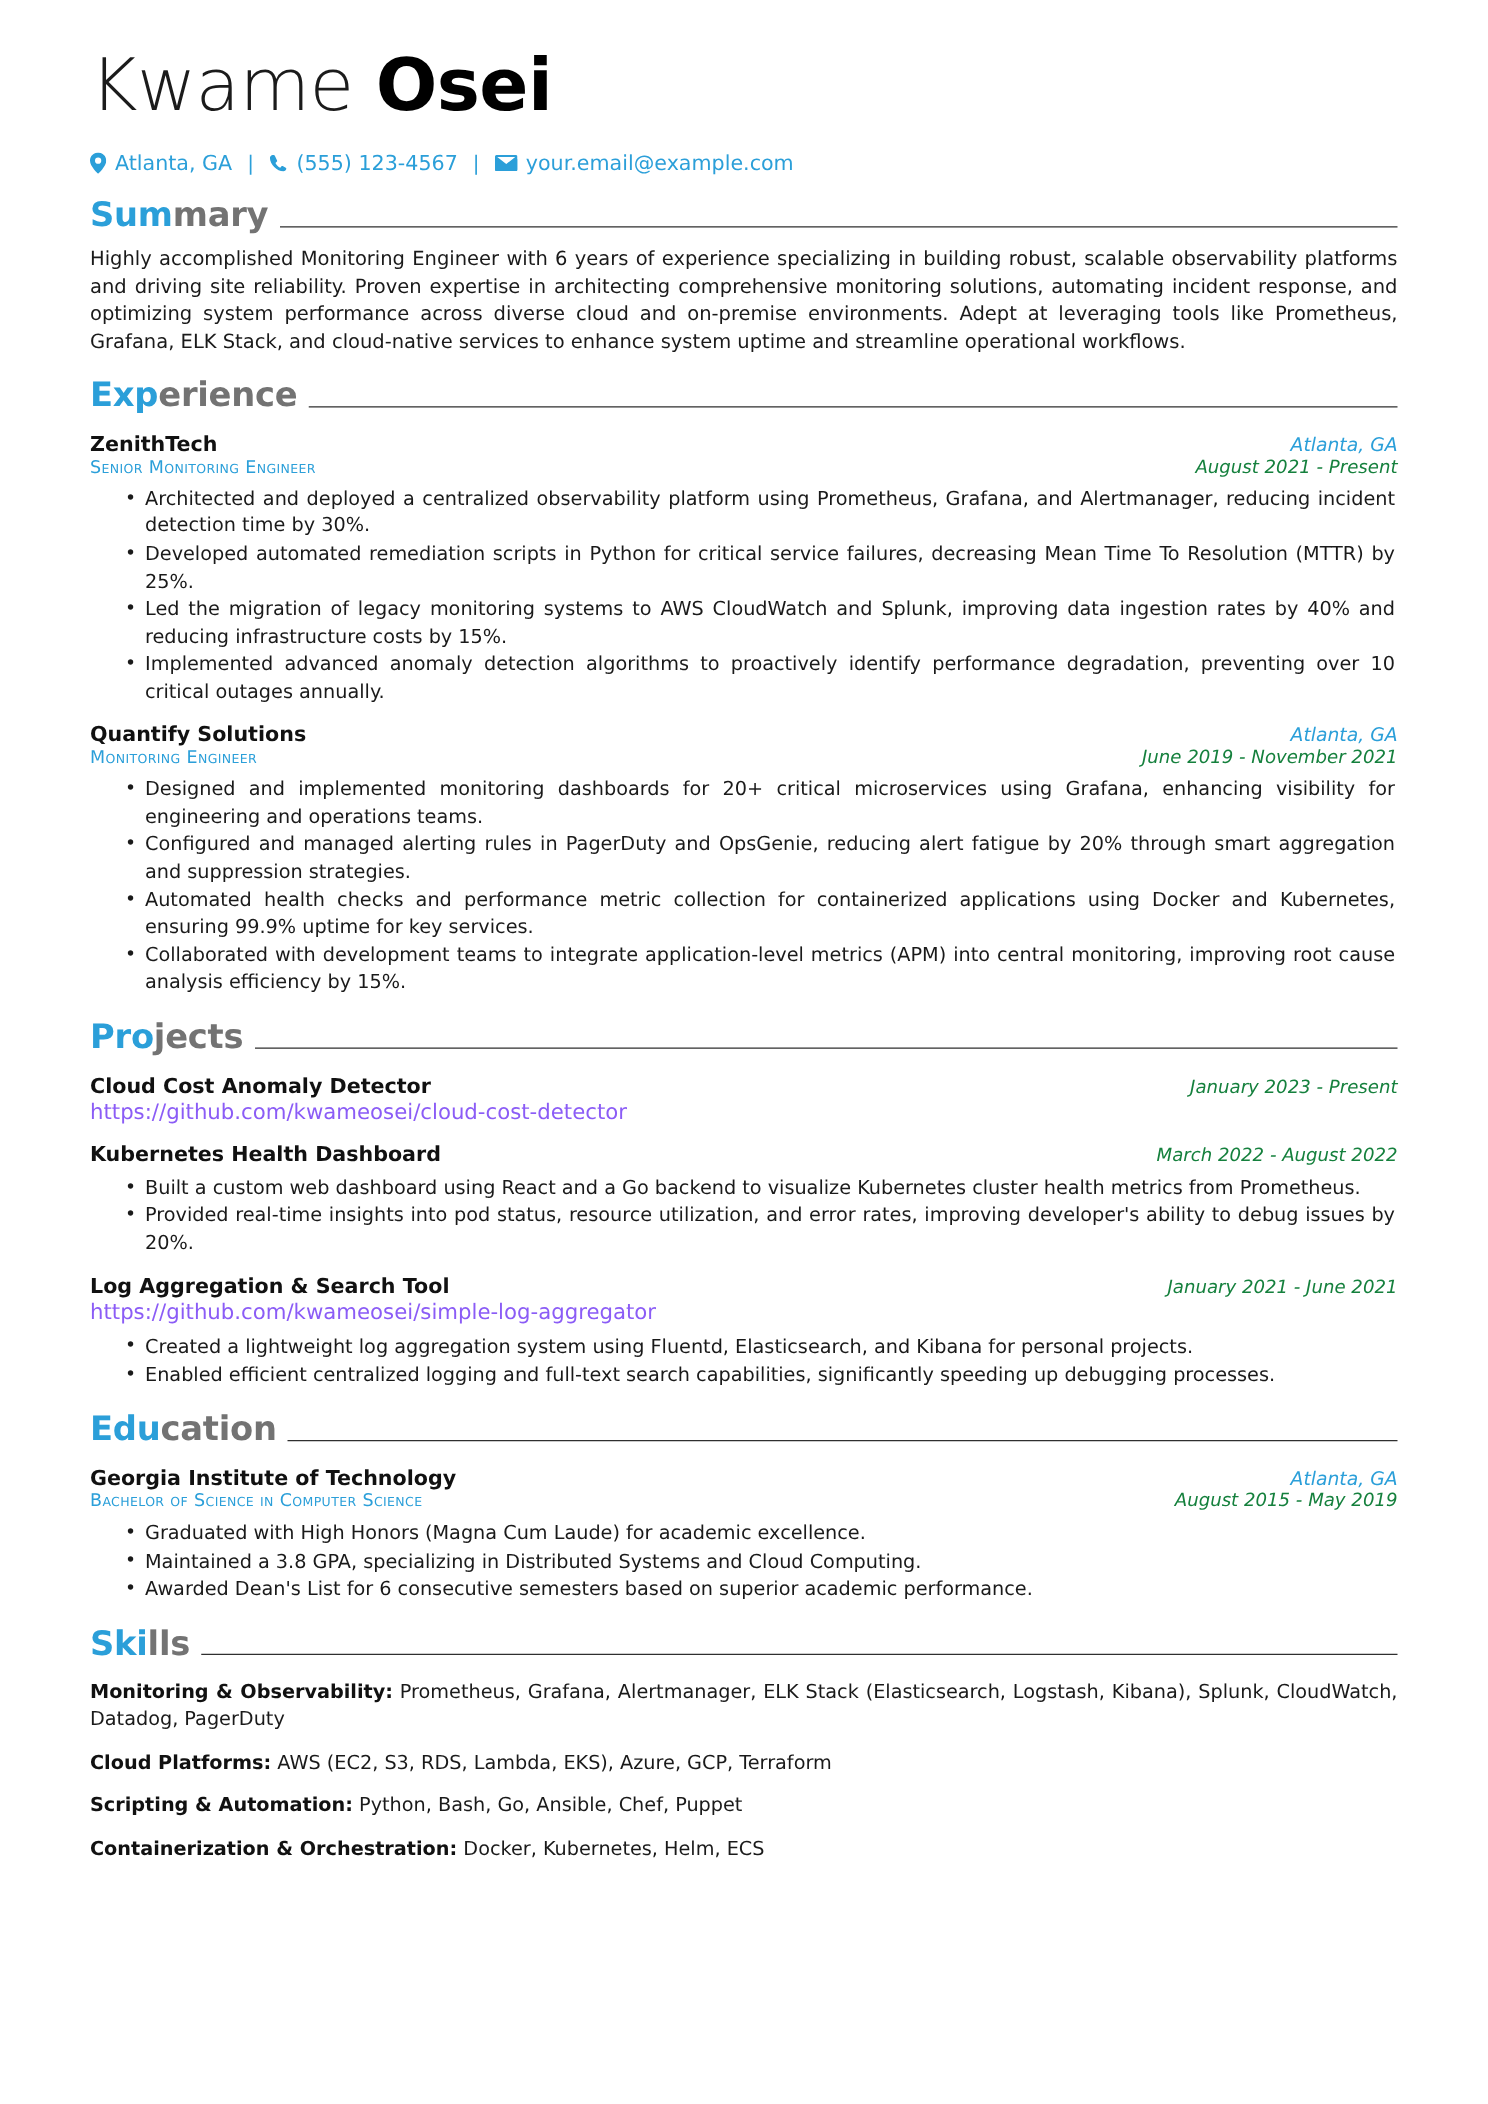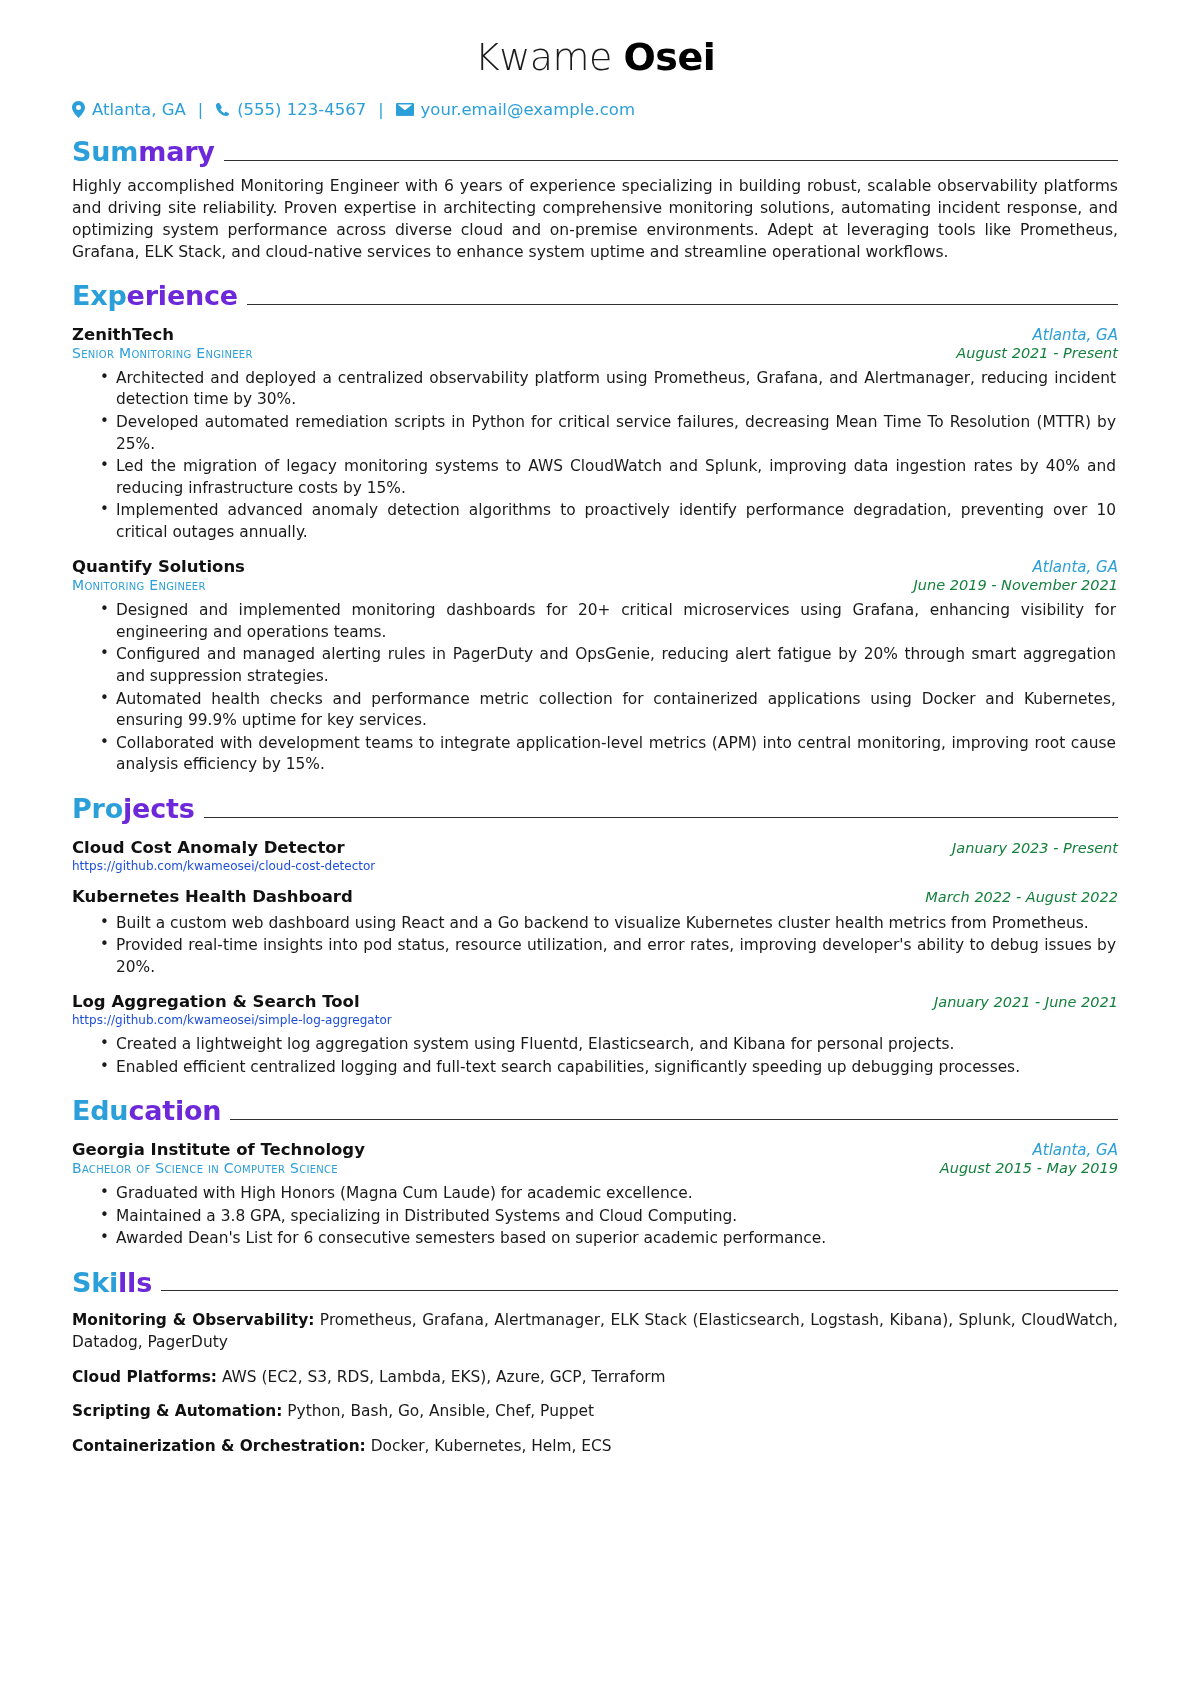--- a/index.html
+++ b/index.html
@@ -16,26 +16,25 @@
     width: 1190px;
     min-height: 1683px;
     box-sizing: border-box;
     padding: 38px 72px 40px 72px;
     background: #ffffff;
     position: relative;
   }
 
   
   .name {
-    font-size: 38px;
+    font-size: 58px;
     line-height: 1.05;
     letter-spacing: -0.5px;
     margin: 0 0 22px 0;
     white-space: nowrap;
-    text-align: center;
   }
   .name .first { font-weight: 300; color: #1b1b1b; }
   .name .last  { font-weight: 700; color: #000000; }
 
   .contact {
     display: flex;
     align-items: center;
     flex-wrap: wrap;
     font-size: 16.5px;
     color: #2b9fd9;
@@ -63,21 +62,21 @@
     margin-bottom: 8px;
   }
   .sec-title {
     font-size: 27px;
     font-weight: 700;
     line-height: 1.1;
     white-space: nowrap;
     letter-spacing: -0.2px;
   }
   .sec-title .hl { color: #2b9fd9; }
-  .sec-title .rest { color: #6d28d9; text-align: center; }
+  .sec-title .rest { color: #737373; text-align: center; }
   .sec-rule {
     flex: 1 1 auto;
     height: 0;
     border-top: 1.4px solid #2f2f2f;
     margin-left: 9px;
     margin-bottom: 6px;
   }
 
   
   .summary-text {
@@ -115,22 +114,22 @@
     margin-top: 1px;
   }
   .entry-date {
     font-size: 14.5px;
     font-style: italic;
     color: #15803d;
     white-space: nowrap;
     margin-top: 1px;
   }
   .entry-link {
-    font-size: 12px;
-    color: #1d4ed8;
+    font-size: 17px;
+    color: #8b5cf6;
     margin-top: 2px;
     word-break: break-all;
   }
 
   ul.bullets {
     margin: 7px 0 0 0;
     padding-left: 44px;
     list-style: none;
   }
   ul.bullets li {

